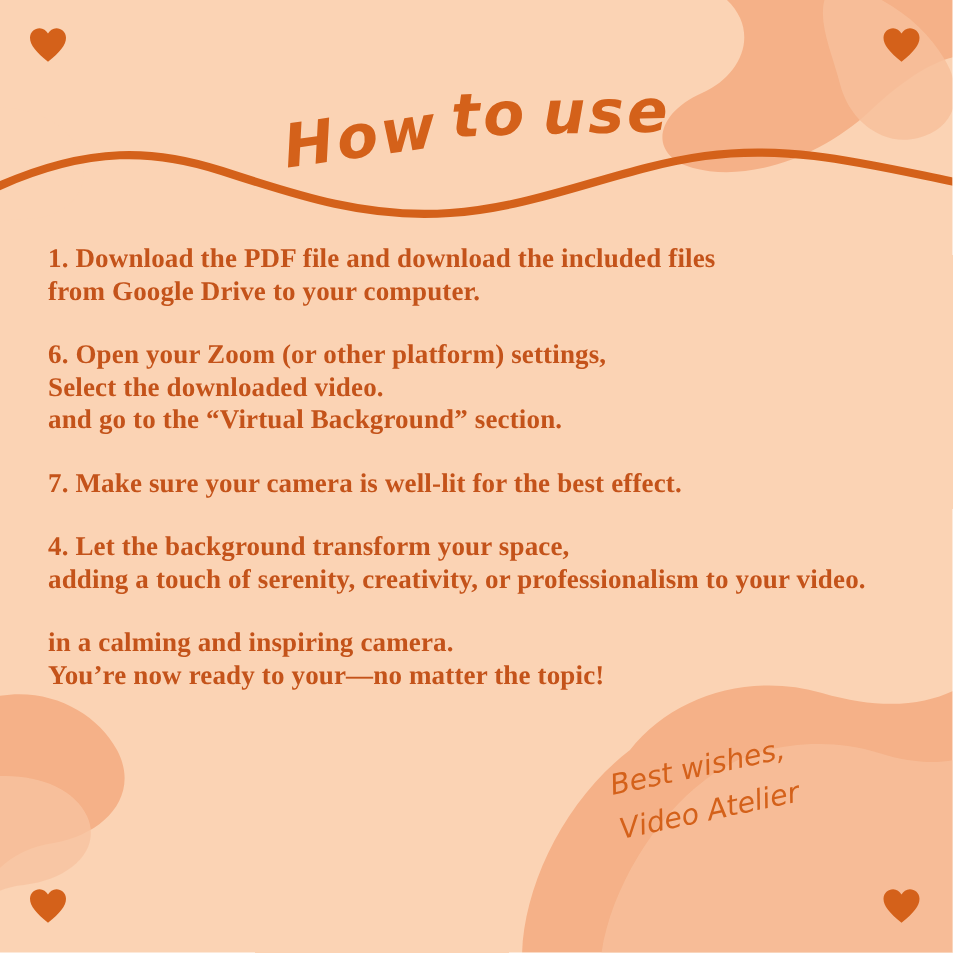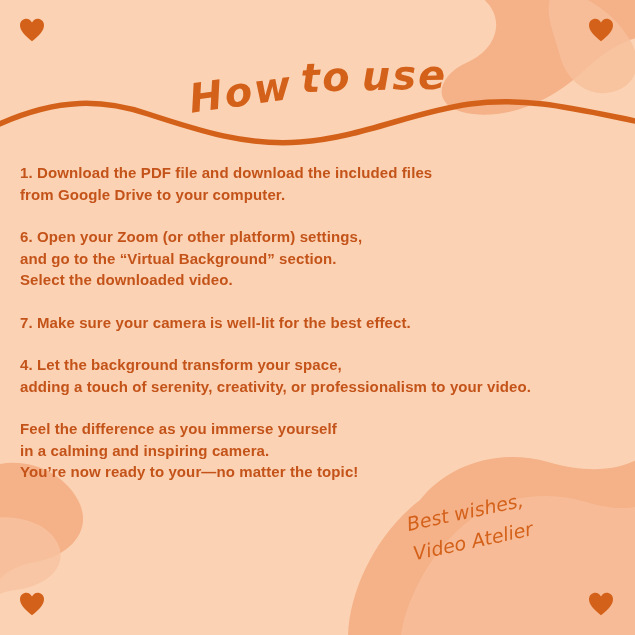--- a/index.html
+++ b/index.html
@@ -39,28 +39,29 @@
   }
   #title .t-word {
     display: inline-block;
   }
   #title .w1 { transform: rotate(-3deg) translateY(4px); }
   #title .w2 { transform: rotate(2deg) translateY(-3px); margin-left: 10px;}
   #title .w3 { transform: rotate(4deg) translateY(2px); margin-left: 10px;}
 
   #body-text {
     position: absolute;
-    left: 20px;
+    left: 32px;
     top: 162px;
     width: 580px;
     color: #c4531a;
-    font-size: 15px;
+    font-size: 18px;
     font-weight: 700;
     line-height: 21.5px;
     letter-spacing: 0.1px;
+    font-family: Liberation Serif, serif;
   }
   #body-text .para {
     margin: 0 0 21px 0;
   }
   #body-text .para:last-child {
     margin-bottom: 0;
   }
   #body-text .line {
     display: block;
     white-space: nowrap;
@@ -140,32 +141,31 @@
     <span class="t-word w1">How</span><span class="t-word w2">to</span><span class="t-word w3">use</span>
   </div>
 
   <div id="body-text">
     <p class="para">
       <span class="line">1. Download the PDF file and download the included files</span>
       <span class="line">from Google Drive to your computer.</span>
     </p>
     <p class="para">
       <span class="line">6. Open your Zoom (or other platform) settings,</span>
+      <span class="line">Select the downloaded video.</span>
       <span class="line">and go to the “Virtual Background” section.</span>
-      <span class="line">Select the downloaded video.</span>
     </p>
     <p class="para">
       <span class="line">7. Make sure your camera is well-lit for the best effect.</span>
     </p>
     <p class="para">
       <span class="line">4. Let the background transform your space,</span>
       <span class="line">adding a touch of serenity, creativity, or professionalism to your video.</span>
     </p>
     <p class="para">
-      <span class="line">Feel the difference as you immerse yourself</span>
       <span class="line">in a calming and inspiring camera.</span>
       <span class="line">You’re now ready to your—no matter the topic!</span>
     </p>
   </div>
 
   <div id="signature">
     <div>Best wishes,</div>
     <div>Video Atelier</div>
   </div>
 

